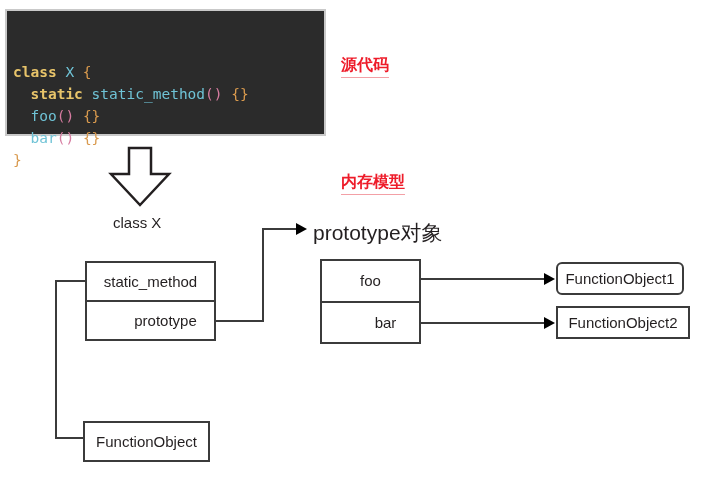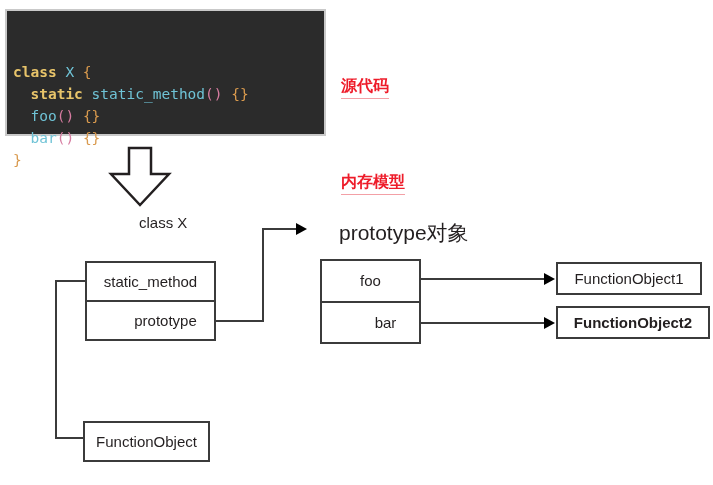--- a/index.html
+++ b/index.html
@@ -39,21 +39,20 @@
   .tok-paren { color: #d67ba0; }
   .tok-brace { color: #d99a4e; }
   .tok-plain { color: #d8d8d8; }
 
   
   .label {
     position: absolute;
     font-family: "Liberation Sans", sans-serif;
     color: #231f20;
     white-space: nowrap;
-    margin-left: 26px;
   }
   .label-red {
     position: absolute;
     color: #ee1c2a;
     font-weight: bold;
     font-size: 16px;
     white-space: nowrap;
     font-family: "Liberation Sans", sans-serif;
   }
   .label-red::after {
@@ -137,21 +136,21 @@
 </style>
 </head>
 <body>
 
 <div id="canvas">
 
   <div class="code-block">
     <div id="code-text"><div><span class="tok-kw">class</span><span class="tok-plain"> </span><span class="tok-name">X</span><span class="tok-plain"> </span><span class="tok-brace">{</span></div><div><span class="tok-plain">  </span><span class="tok-kw">static</span><span class="tok-plain"> </span><span class="tok-name">static_method</span><span class="tok-paren">()</span><span class="tok-plain"> </span><span class="tok-brace">{}</span></div><div><span class="tok-plain">  </span><span class="tok-name">foo</span><span class="tok-paren">()</span><span class="tok-plain"> </span><span class="tok-brace">{}</span></div><div><span class="tok-plain">  </span><span class="tok-name">bar</span><span class="tok-paren">()</span><span class="tok-plain"> </span><span class="tok-brace">{}</span></div><div><span class="tok-brace">}</span></div></div>
   </div>
 
-  <div class="label-red" style="left:341px; top:55px;margin-top:21px;">源代码</div>
+  <div class="label-red" style="left:341px; top:55px;">源代码</div>
 
   <div class="label-red" style="left:341px; top:172px;text-align:right;">内存模型</div>
 
   <div class="down-arrow" style="left:107px; top:146px;">
     <svg width="66" height="62" viewBox="0 0 66 62">
       <polygon points="22,2 44,2 44,28 62,28 33,59 4,28 22,28" fill="#ffffff" stroke="#231f20" stroke-width="2.5" stroke-linejoin="miter"></polygon>
     </svg>
   </div>
 
   <div class="label" style="left:113px; top:214px; font-size:15px;">class X</div>
@@ -179,18 +178,18 @@
     <div class="cell">foo</div>
     <div class="cell">bar</div>
   </div>
 
   <div class="ln-h" style="left:421px; top:278px; width:124px;"></div>
   <div class="arrow-r" style="left:544px; top:273px;"></div>
 
   <div class="ln-h" style="left:421px; top:322px; width:124px;"></div>
   <div class="arrow-r" style="left:544px; top:317px;"></div>
 
-  <div class="box" style="left:556px; top:262px; width:146px; height:33px;">FunctionObject1</div>
+  <div class="box" style="left:556px; top:262px; width:128px; height:33px;border-radius:6px;">FunctionObject1</div>
 
-  <div class="box" style="left:556px; top:306px; width:154px; height:33px;font-weight:bold;">FunctionObject2</div>
+  <div class="box" style="left:556px; top:306px; width:134px; height:33px;">FunctionObject2</div>
 
 
 </div>
 
 </body></html>

